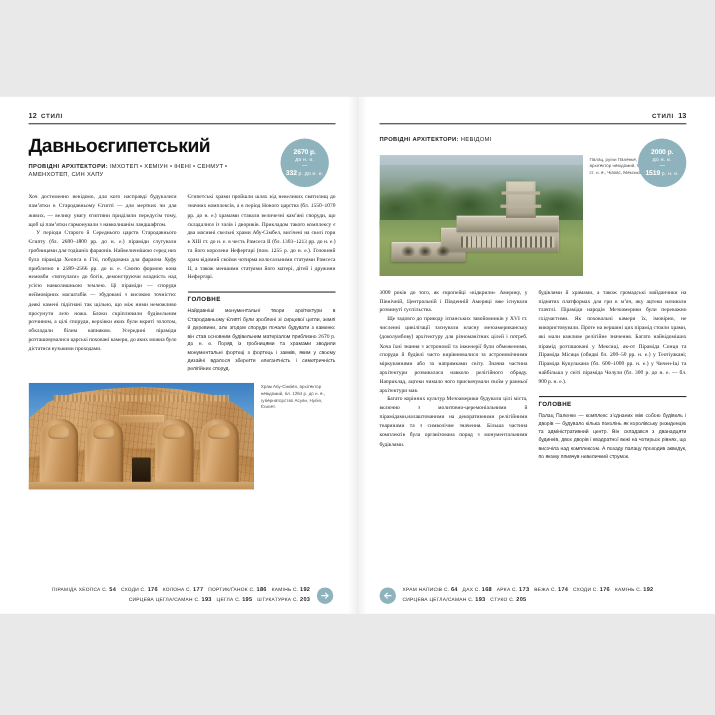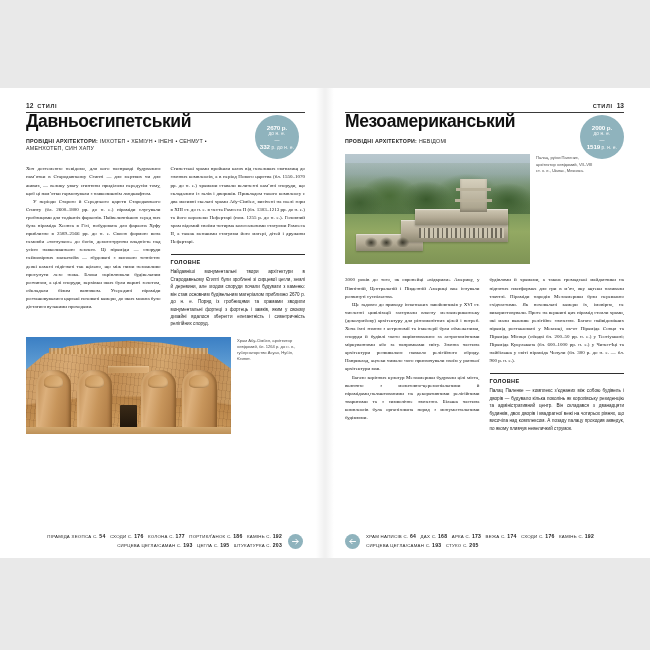--- a/index.html
+++ b/index.html
@@ -54,21 +54,21 @@
   }
   .runhead.right { justify-content: flex-end; }
   .folio {
     font-weight: bold;
     font-size: 6.6px;
     letter-spacing: 0;
   }
   .runhead-label { font-weight: 600; }
 
   
-  .titlewrap { position: relative; }
+  .titlewrap { position: relative; margin-top: 11px; }
   h1.style-title {
     font-family: "Liberation Sans", sans-serif;
     font-weight: bold;
     font-size: 17.5px;
     line-height: 1;
     letter-spacing: -0.4px;
     margin: 0;
     color: #101010;
   }
   .architects {
@@ -462,21 +462,20 @@
   </div>
 
   <div class="page page-right">
 
     <div class="runhead right">
       <span class="runhead-label">СТИЛІ</span>
       <span class="folio">13</span>
     </div>
 
     <div class="titlewrap">
-      <h1 class="style-title">Мезоамериканський</h1>
 
       <div class="architects">
         <span class="lead">ПРОВІДНІ АРХІТЕКТОРИ:</span>
         <span class="names">НЕВІДОМІ</span>
       </div>
 
       <div class="roundel roundel-right">
         <span class="dline">
           <b>2000 р.</b>
         </span>

